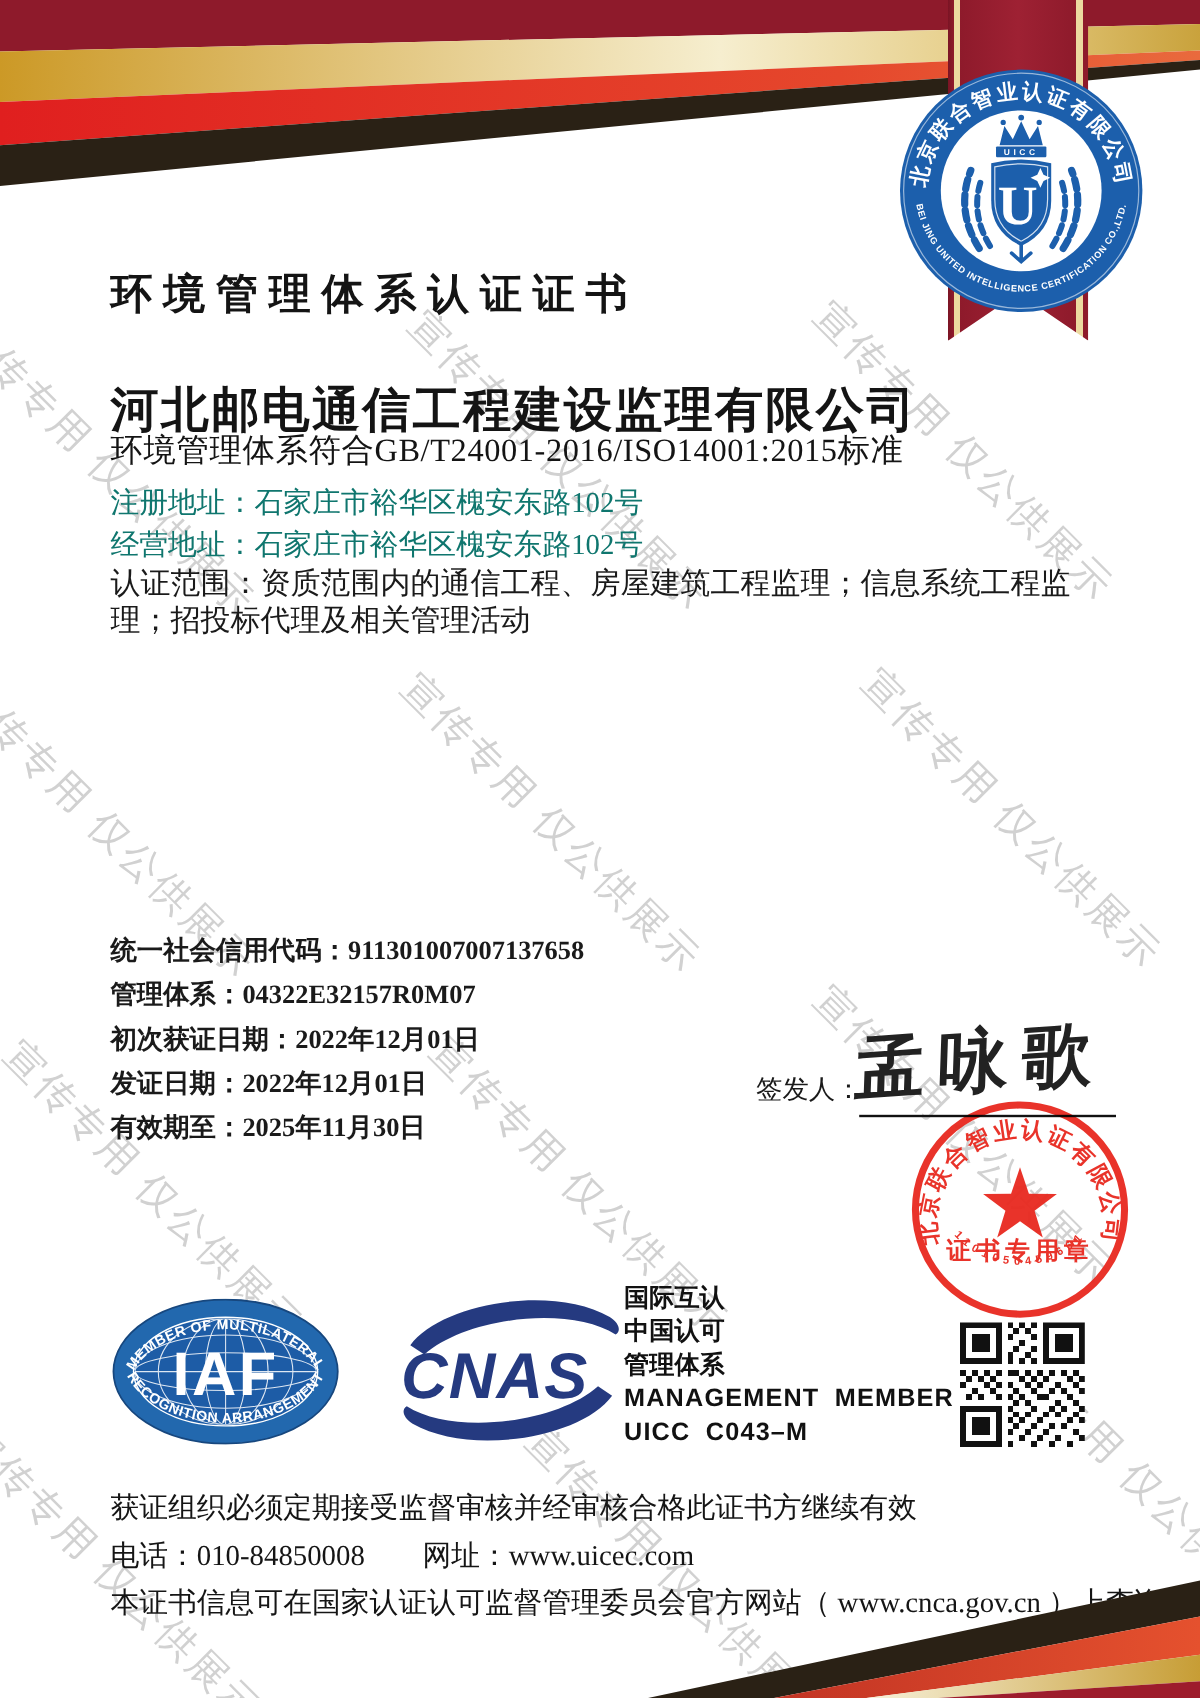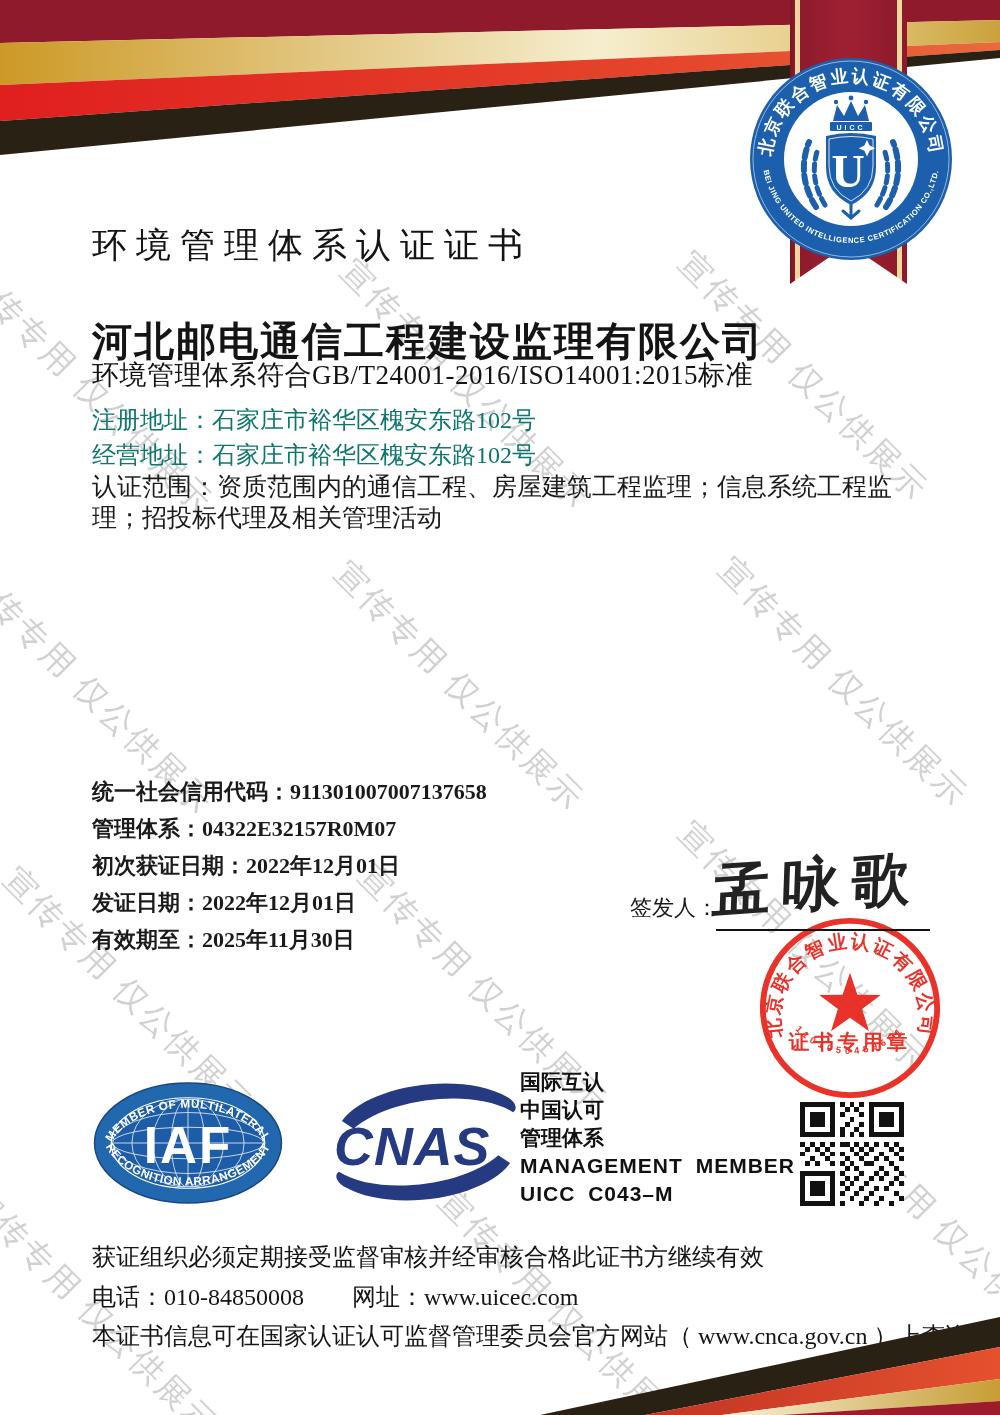--- a/index.html
+++ b/index.html
@@ -10,21 +10,21 @@
       font-size:33px;color:#c6c6c6;letter-spacing:3px;white-space:nowrap;
       transform:rotate(45deg);transform-origin:0 0;opacity:.8;z-index:1;}
   
   .content{position:absolute;inset:0;z-index:2;}
   .deco{position:absolute;z-index:0;}
   .ribbon{position:absolute;left:790px;top:0;width:117px;height:284px;z-index:3;
       background:linear-gradient(90deg,#7a1424 0,#8e1a2b 4%,#ecd9a0 4%,#ecd9a0 8.5%,
         #8e1a2b 8.5%,#9e2133 50%,#8e1a2b 91.5%,#ecd9a0 91.5%,#ecd9a0 96%,#8e1a2b 96%);
       clip-path:polygon(0 0,100% 0,100% 100%,50% 86%,0 100%);}
   .badge{position:absolute;left:746px;top:54px;width:210px;height:210px;z-index:4;}
-  .title{position:absolute;left:92px;top:222px;font-size:35px;font-weight:400;letter-spacing:9px;}
+  .title{position:absolute;left:92px;top:222px;font-size:35px;font-weight:700;letter-spacing:9px;}
   .company{position:absolute;left:92px;top:314px;font-size:40px;font-weight:700;letter-spacing:2px;}
   .standard{position:absolute;left:92px;top:357px;font-size:27px;font-weight:400;letter-spacing:.5px;}
   .addr{position:absolute;left:92px;top:403px;font-size:24px;line-height:35px;color:#0f766e;}
   .scope{position:absolute;left:92px;top:471px;width:838px;font-size:25px;line-height:31px;color:#1a1a1a;}
   .fields{position:absolute;left:92px;top:777px;font-size:22px;color:#1a1a1a;}
   .fields .frow{height:37px;font-weight:bold;}
   .issuer-label{position:absolute;left:630px;top:893px;font-size:22px;color:#1a1a1a;}
   .signature{position:absolute;left:712px;top:846px;font-size:58px;font-weight:700;color:#222;
       letter-spacing:12px;transform:rotate(-4deg) skewX(-6deg);white-space:nowrap;}
   .sig-line{position:absolute;left:716px;top:929px;width:214px;height:2px;background:#111;}

